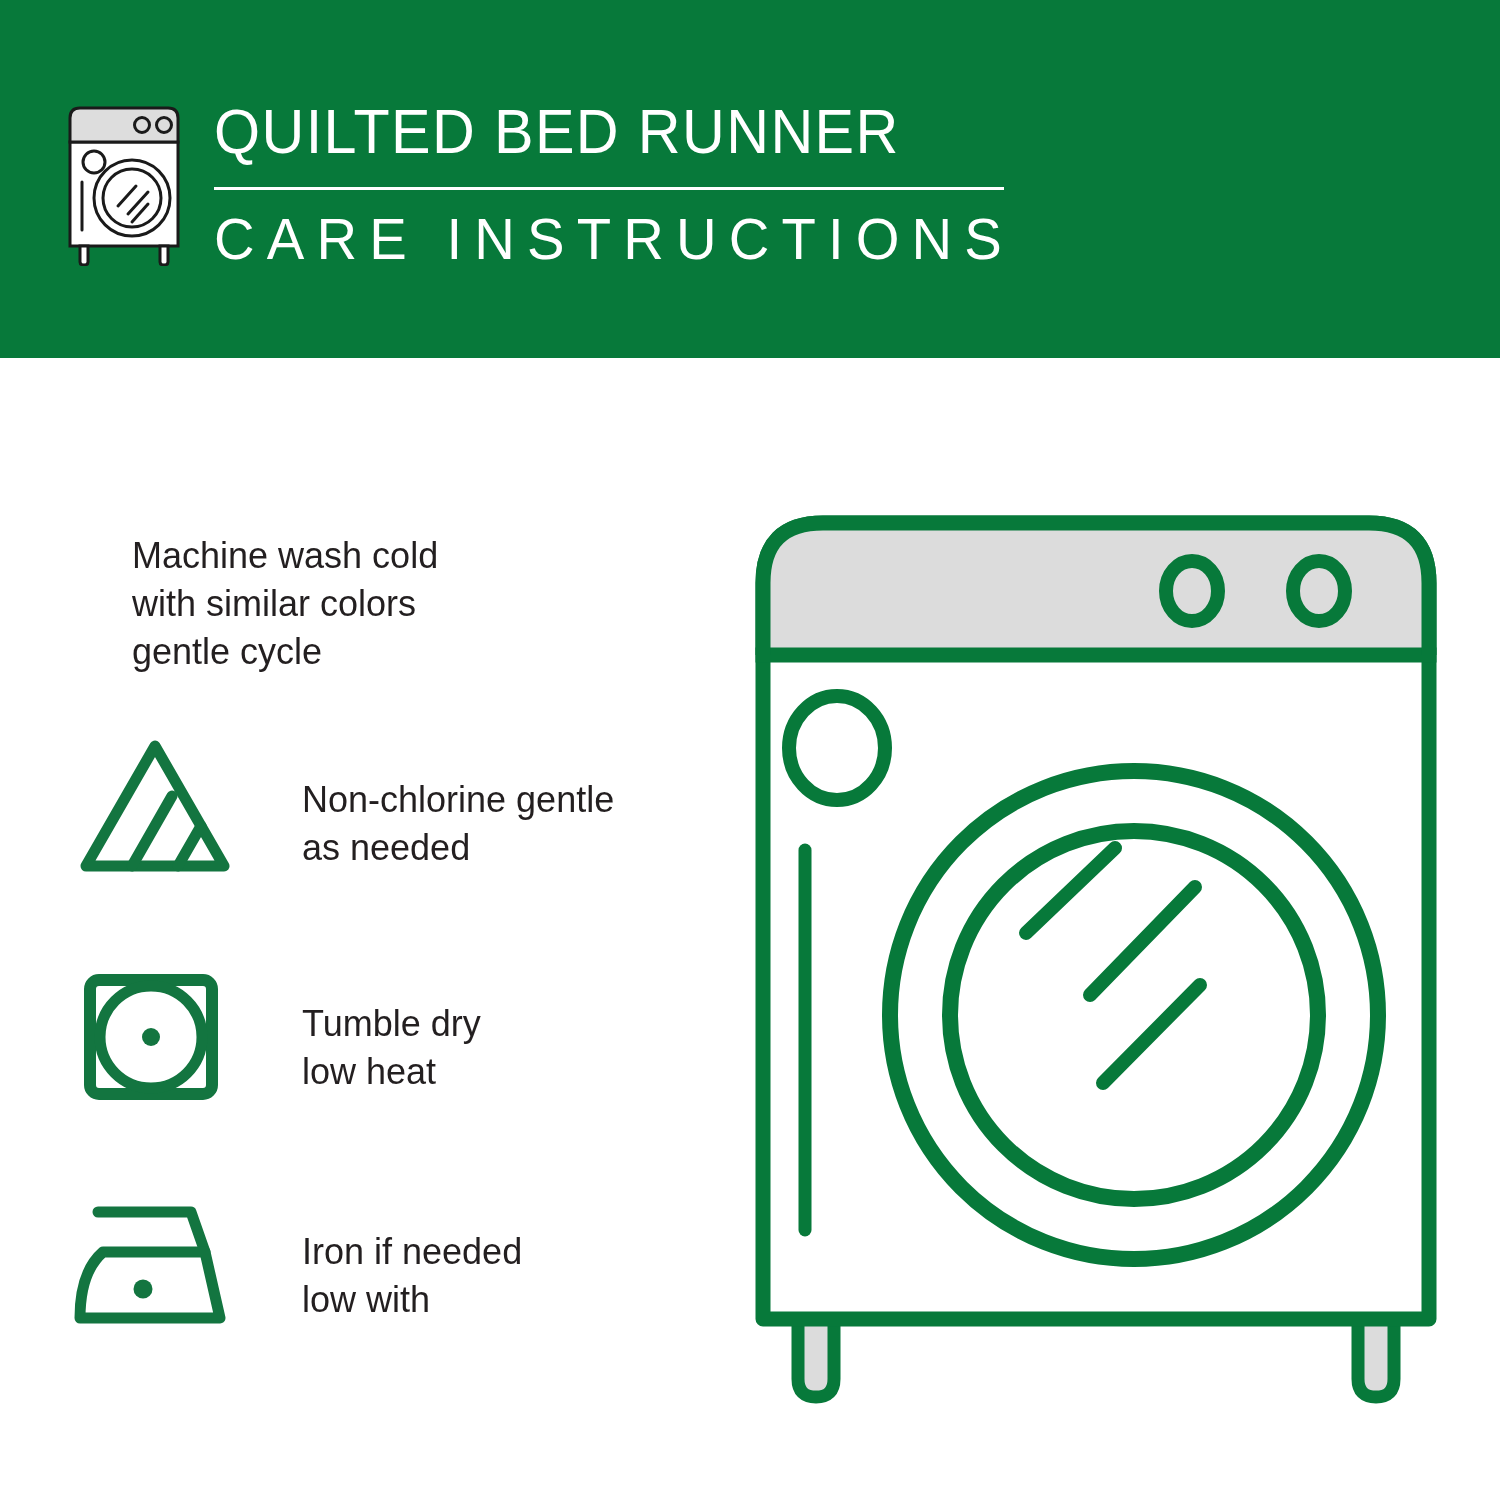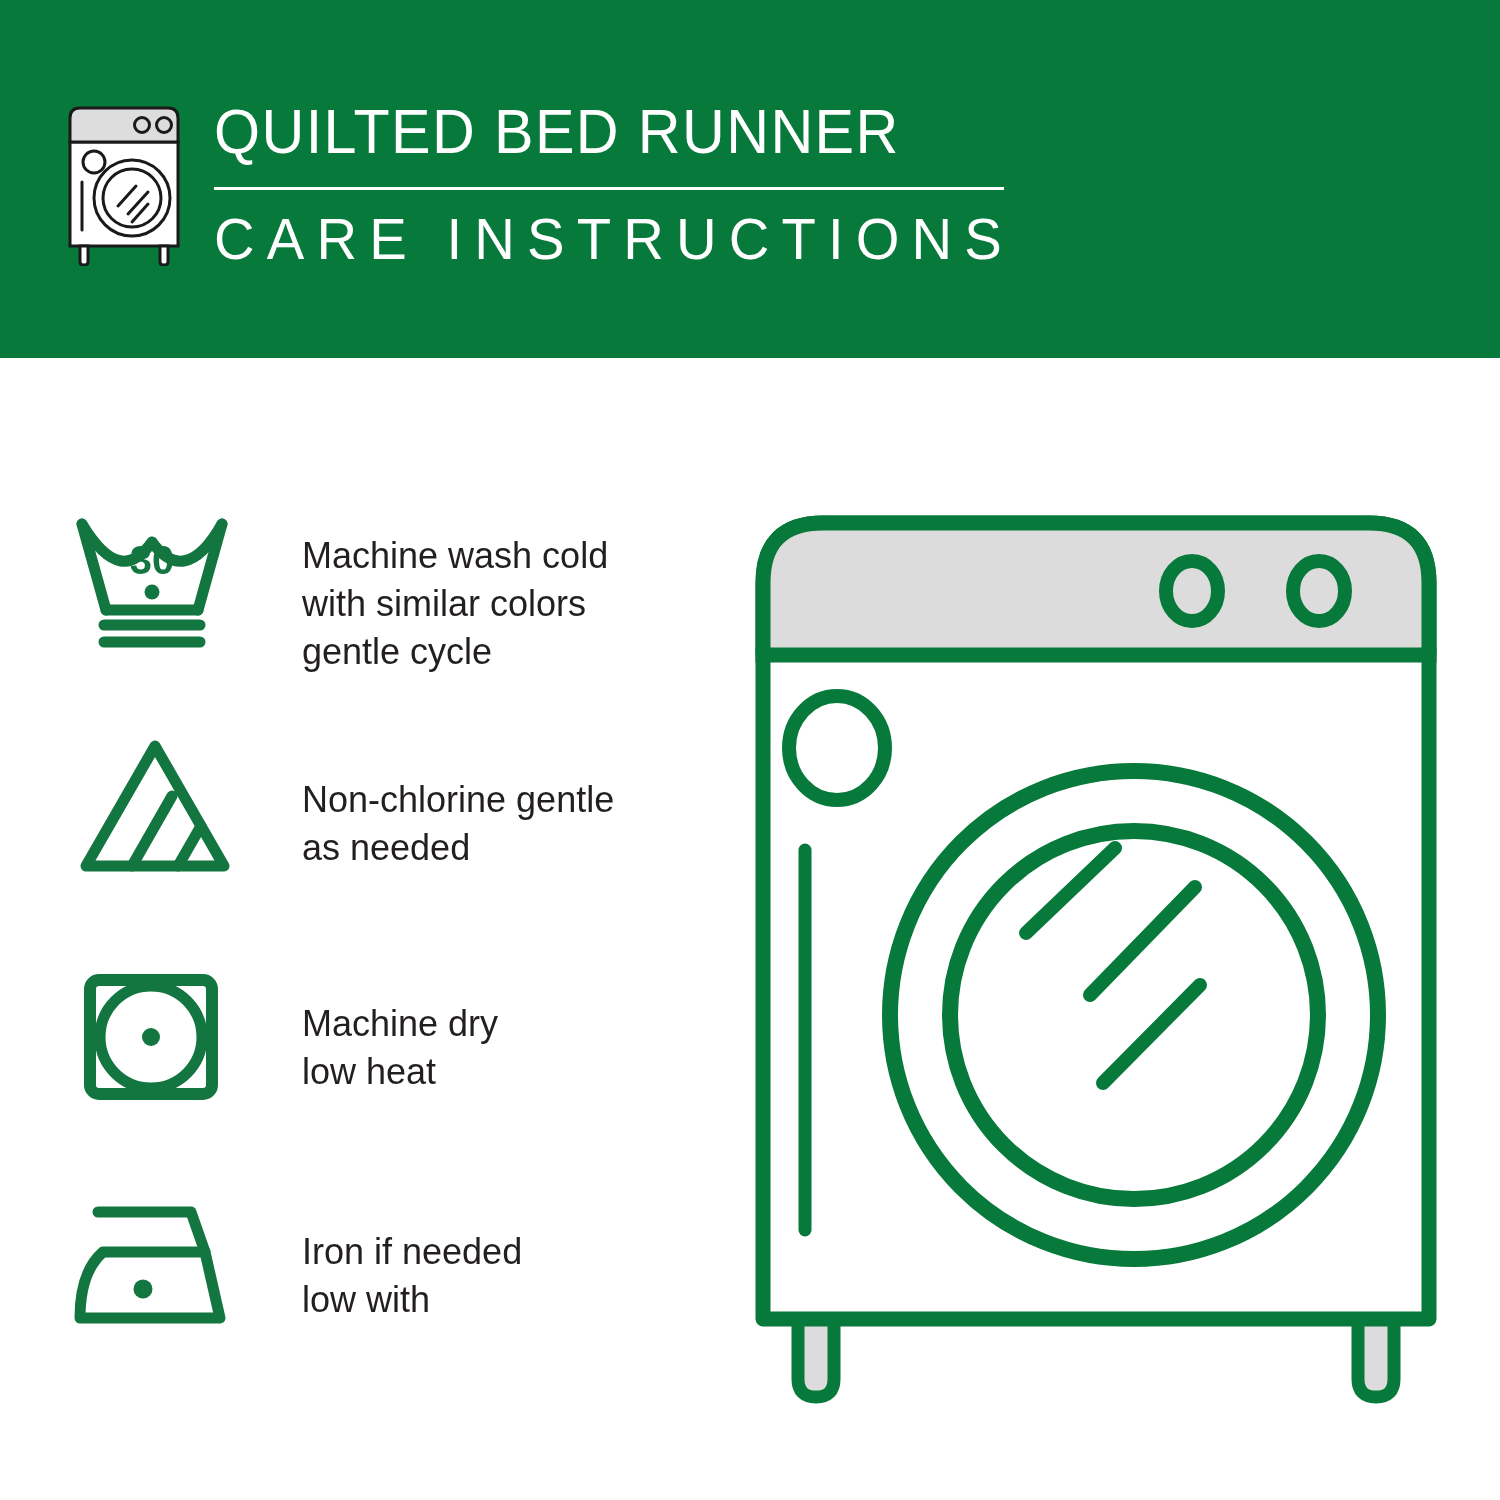--- a/index.html
+++ b/index.html
@@ -146,36 +146,20 @@
       <div id="product-title">QUILTED BED RUNNER</div>
       <div id="title-divider"></div>
       <div id="care-title">CARE INSTRUCTIONS</div>
     </div>
   </div>
 </div>
 
 <div id="care-list">
 
   <div class="care-row row-wash">
-    <div class="care-symbol">
-      <svg viewBox="0 0 170 150" width="170" height="150">
-        <g fill="none" stroke="#137540" stroke-width="11" stroke-linecap="round" stroke-linejoin="round">
-
-          <path d="M12 18 C 40 64, 62 64, 82 36 C 102 64, 126 64, 152 18"></path>
-          <path d="M12 18 L36 104"></path>
-          <path d="M152 18 L128 104"></path>
-          <path d="M36 104 L128 104"></path>
-
-          <path d="M34 119 L130 119"></path>
-          <path d="M34 136 L130 136"></path>
-        </g>
-        <text x="82" y="68" font-family="'Liberation Sans', sans-serif" font-size="40" font-weight="bold" fill="#137540" text-anchor="middle">30</text>
-        <circle cx="82" cy="86" r="7.5" fill="#137540"></circle>
-      </svg>
-    </div>
     <div class="care-text">Machine wash cold
 with similar colors
 gentle cycle</div>
   </div>
 
   <div class="care-row row-bleach">
     <div class="care-symbol">
       <svg viewBox="0 0 170 150" width="170" height="150">
         <g fill="none" stroke="#137540" stroke-width="11" stroke-linecap="round" stroke-linejoin="round">
 
@@ -191,21 +175,21 @@
   </div>
 
   <div class="care-row row-dry">
     <div class="care-symbol">
       <svg viewBox="0 0 170 150" width="170" height="150">
         <rect x="20" y="18" width="122" height="114" rx="9" ry="9" fill="none" stroke="#137540" stroke-width="12"></rect>
         <circle cx="81" cy="75" r="51" fill="none" stroke="#137540" stroke-width="11"></circle>
         <circle cx="81" cy="75" r="9" fill="#137540"></circle>
       </svg>
     </div>
-    <div class="care-text">Machine dry
+    <div class="care-text">Tumble dry
 low heat</div>
   </div>
 
   <div class="care-row row-iron">
     <div class="care-symbol">
       <svg viewBox="0 0 170 150" width="170" height="150">
         <g fill="none" stroke="#137540" stroke-width="11" stroke-linecap="round" stroke-linejoin="round">
 
           <path d="M28 22 L121 22 L135 62"></path>
 

